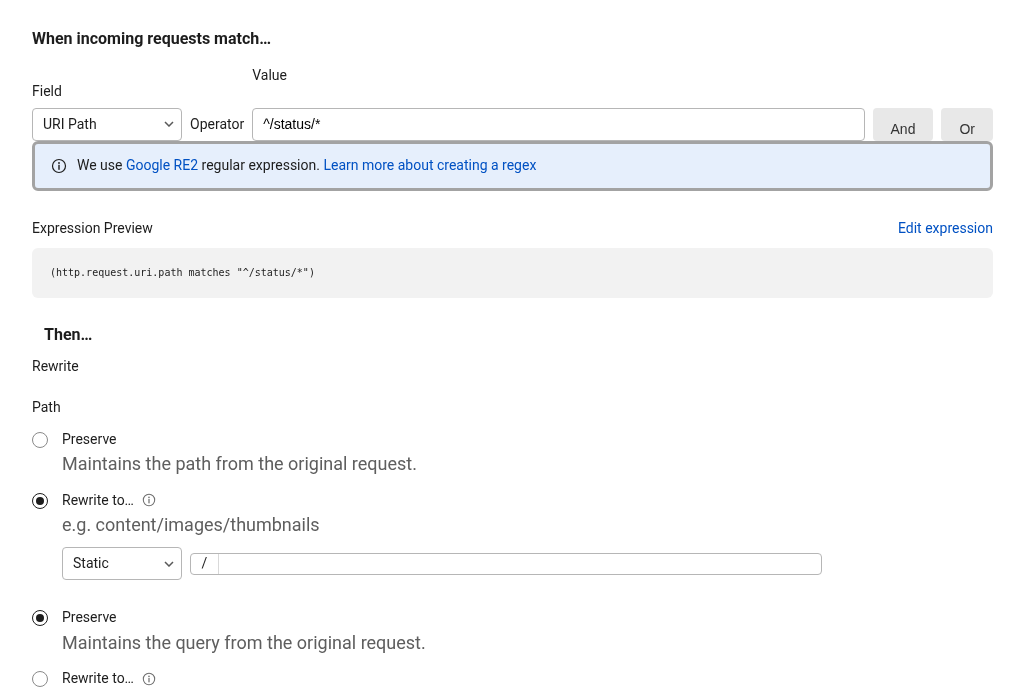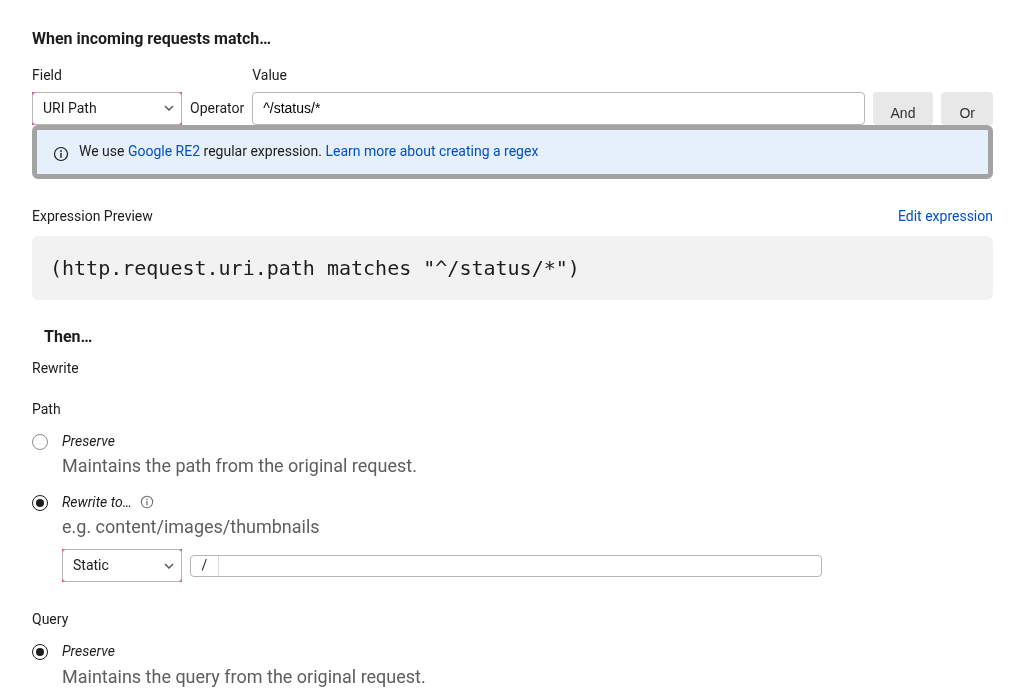--- a/index.html
+++ b/index.html
@@ -28,20 +28,21 @@
     .field-col { display: flex; flex-direction: column; }
     .field-label {
       font-size: 14px;
       color: #1d1d1d;
       margin-bottom: 6px;
     }
 
     .select-wrap {
       position: relative;
       background: #ec4899;
+      border-radius: 13px;
     }
     .select-wrap.small { width: 150px; }
     .select-wrap.med { width: 150px; }
     .select-wrap.rewrite { width: 120px; }
 
     .select-box {
       width: 100%;
       height: 33px;
       border: 1px solid #b6b6b6;
       border-radius: 4px;
@@ -63,61 +64,61 @@
     .chevron svg { display: block; }
 
     .text-input {
       height: 33px;
       border: 1px solid #b6b6b6;
       border-radius: 4px;
       padding: 0 10px;
       font-size: 14px;
       background: #fff;
     }
-    .value-input { flex: 1; min-width: 300px; }
+    .value-input { flex: 1; min-width: 300px; gap: 16px; }
 
     .cond-btn {
       height: 33px;
       padding: 13px 18px;
       border: none;
       border-radius: 4px;
       background: #e8e8e8;
       color: #333;
       font-size: 14px;
       cursor: pointer;
     }
 
     .info-banner {
-      border: 5px solid #a3a3a3;
+      border: 3px solid #a3a3a3;
       background: #e6effc;
       border-radius: 6px;
       padding: 12px 16px;
       display: flex;
-      align-items: flex-end;
+      align-items: center;
       gap: 10px;
       margin-bottom: 28px;
       color: #1d1d1d;
     }
     .info-banner a { color: #0051c3; text-decoration: none; }
 
     .expr-header {
       display: flex;
       justify-content: space-between;
       align-items: center;
       margin-bottom: 10px;
     }
     .expr-header .label { font-size: 14px; color: #1d1d1d; }
     .expr-header a { color: #0051c3; text-decoration: none; font-size: 14px; }
 
     .expr-preview {
       background: #f2f2f2;
       border-radius: 6px;
       padding: 18px 18px;
       font-family: ui-monospace, SFMono-Regular, Menlo, Consolas, monospace;
-      font-size: 20px;
+      font-size: 10px;
       color: #1d1d1d;
       margin-bottom: 26px;
     }
 
     .then-title {
       font-weight: 700;
       font-size: 16px;
       margin-bottom: 10px;
       margin-left: 12px;
     }
@@ -155,21 +156,21 @@
       left: 50%; top: 50%;
       transform: translate(-50%, -50%);
       width: 8px; height: 8px;
       background: #1d1d1d;
       border-radius: 50%;
     }
     .radio.checked { border-color: #1d1d1d; }
 
     .radio-body { flex: 1; }
     .radio-label-line { display: flex; align-items: center; gap: 8px; }
-    .radio-label { font-size: 14px; color: #1d1d1d; font-style: italic; }
+    .radio-label { font-size: 14px; color: #1d1d1d; }
     .radio-desc { font-size: 18px; color: #5e5e5e; margin-top: 2px; }
 
     .info-circle {
       display:inline-flex;
       align-items:center;
       justify-content:center;
     }
 
     .rewrite-controls {
       display: flex;
@@ -298,21 +299,20 @@
         </span>
       </div>
       <div class="path-input-wrap">
         <div class="path-prefix">/</div>
       </div>
     </div>
   </div>
 </div>
 
 <div class="query-section">
-  <div class="group-label">Query</div>
 
   <div class="radio-row">
     <div class="radio checked"></div>
     <div class="radio-body">
       <div class="radio-label">Preserve</div>
       <div class="radio-desc">Maintains the query from the original request.</div>
     </div>
   </div>
 
   <div class="radio-row" style="margin-bottom:0">

